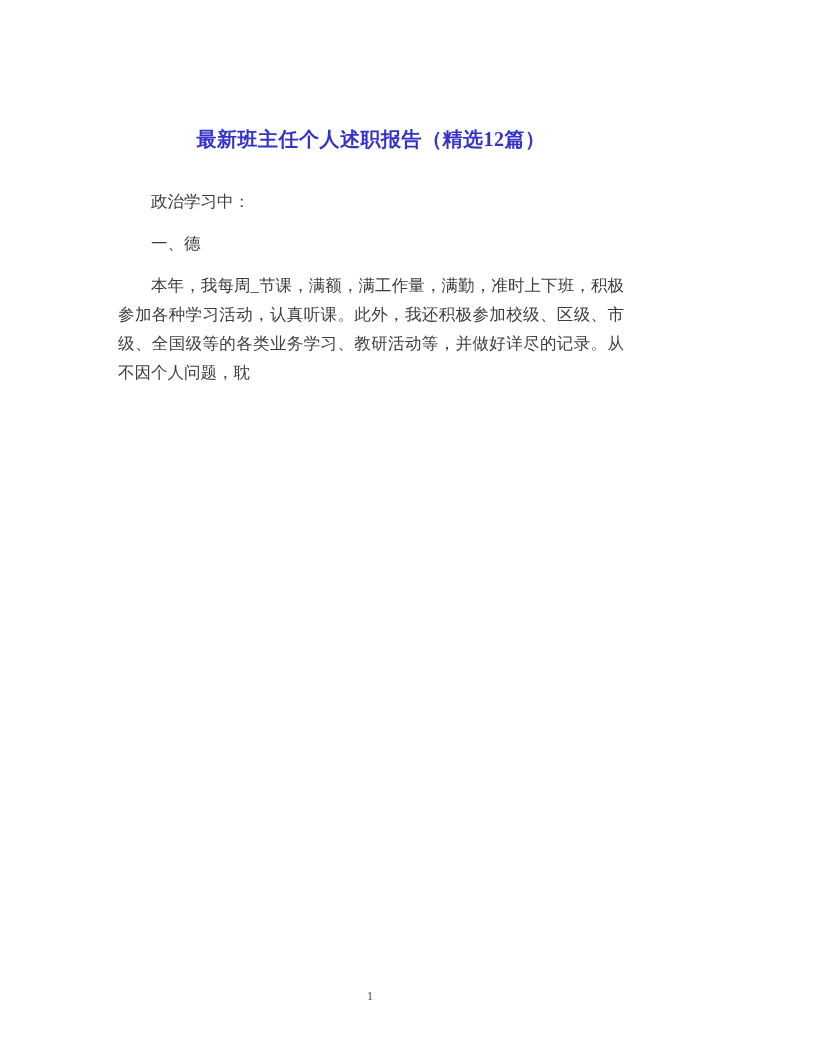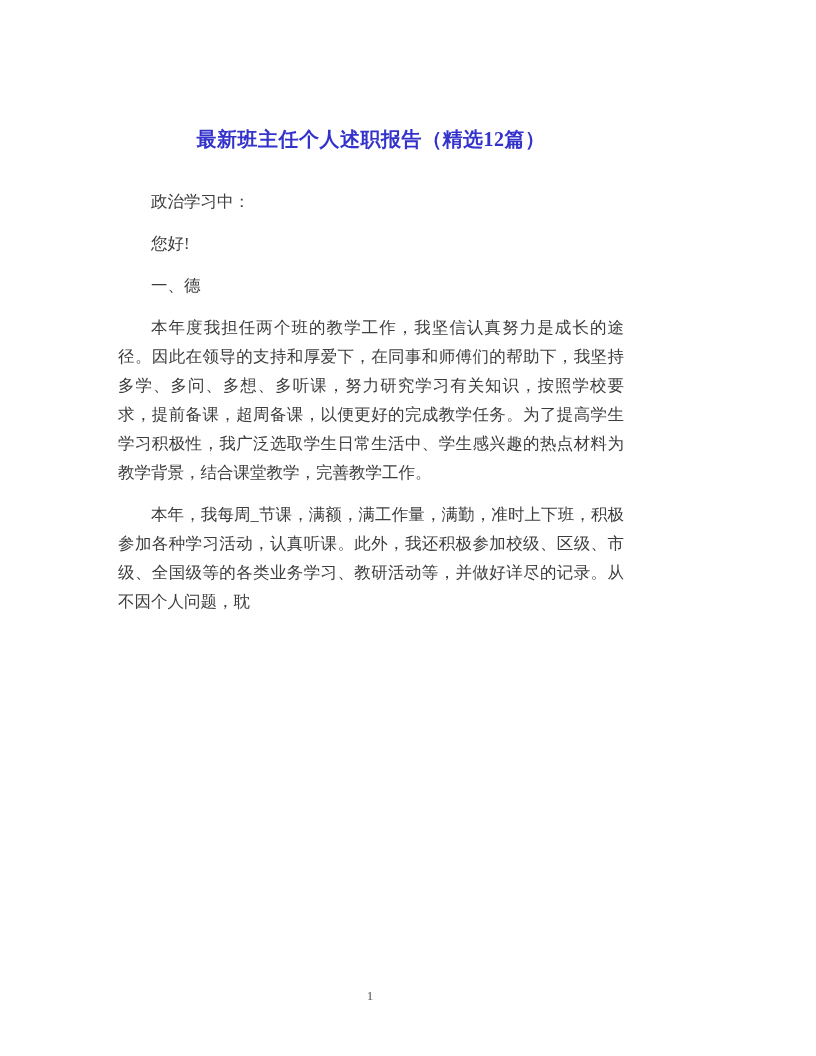--- a/index.html
+++ b/index.html
@@ -55,21 +55,19 @@
 </head>
 <body>
 
 <div class="page">
 
   <h1 class="doc-title" style="color: rgb(51, 51, 204);">最新班主任个人述职报告（精选12篇）</h1>
 
 
   <div class="body-text">
     <p class="para">政治学习中：</p>
-    <p class="para">您好!</p>
     <p class="para">一、德</p>
-    <p class="para">本年度我担任两个班的教学工作，我坚信认真努力是成长的途径。因此在领导的支持和厚爱下，在同事和师傅们的帮助下，我坚持多学、多问、多想、多听课，努力研究学习有关知识，按照学校要求，提前备课，超周备课，以便更好的完成教学任务。为了提高学生学习积极性，我广泛选取学生日常生活中、学生感兴趣的热点材料为教学背景，结合课堂教学，完善教学工作。</p>
     <p class="para">本年，我每周_节课，满额，满工作量，满勤，准时上下班，积极参加各种学习活动，认真听课。此外，我还积极参加校级、区级、市级、全国级等的各类业务学习、教研活动等，并做好详尽的记录。从不因个人问题，耽</p>
   </div>
 
   <div class="page-number">1</div>
 
 </div>
 
 </body></html>

